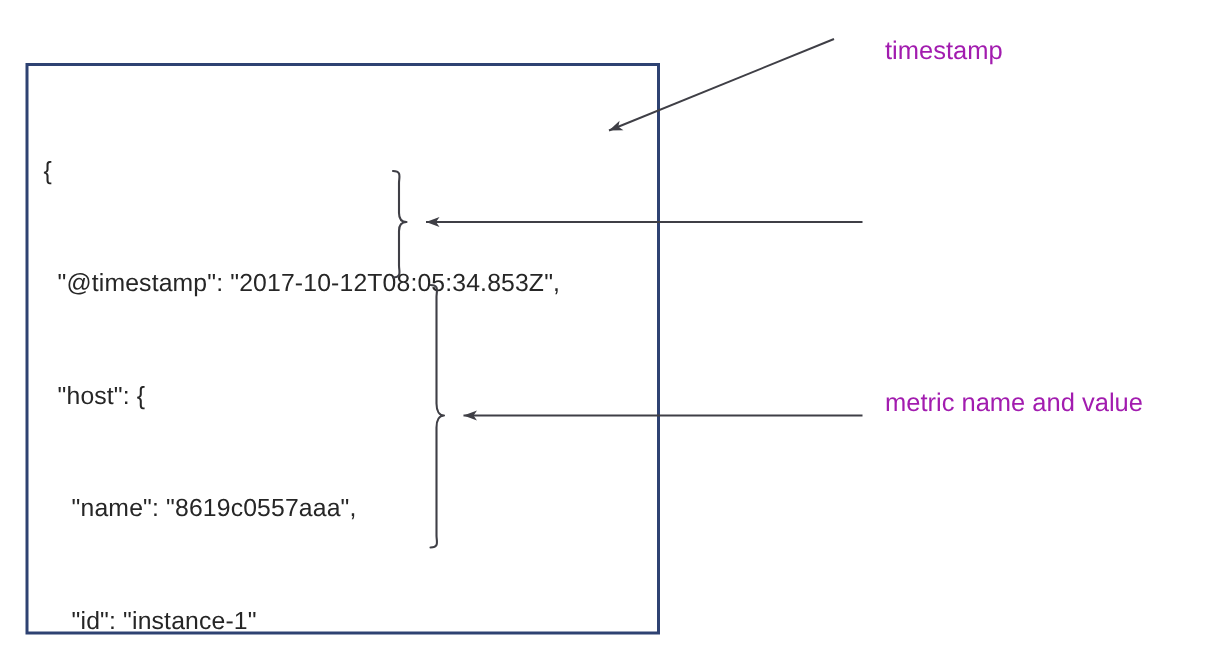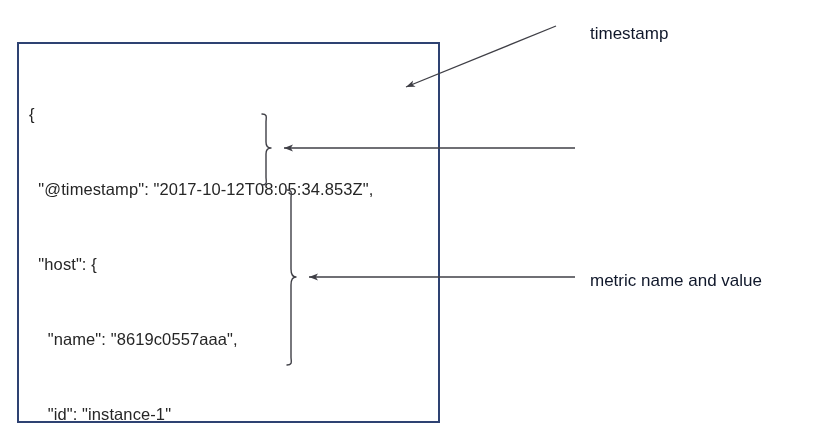--- a/index.html
+++ b/index.html
@@ -61,27 +61,27 @@
     width: 817px;
     height: 437px;
     pointer-events: none;
   }
 
   
   .annot-label {
     position: absolute;
     font-family: "Liberation Sans", sans-serif;
     font-size: 17px;
-    color: #0f172a;
+    color: #a21caf;
     white-space: nowrap;
     line-height: 20px;
   }
   #annot-timestamp { left: 590px; top: 24px; }
   #annot-dimensions { left: 590px; top: 138px; }
-  #annot-metric     { left: 590px; top: 271px; }
+  #annot-metric     { left: 590px; top: 259px; }
 </style>
 </head>
 <body>
 
 <div id="stage">
 
   <div class="json-box">
     <div class="json-code">
       <div class="json-line">{</div>
       <div class="json-line">  "@timestamp": "2017-10-12T08:05:34.853Z",</div>

